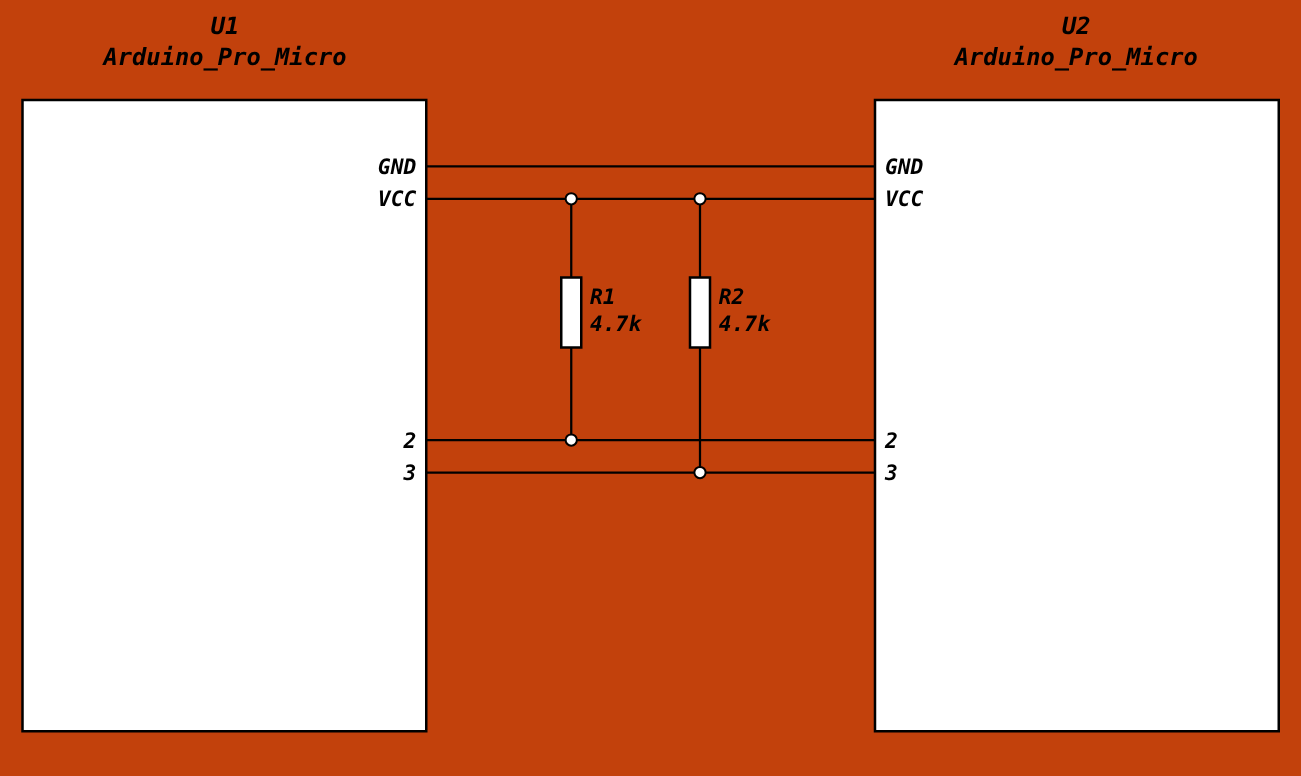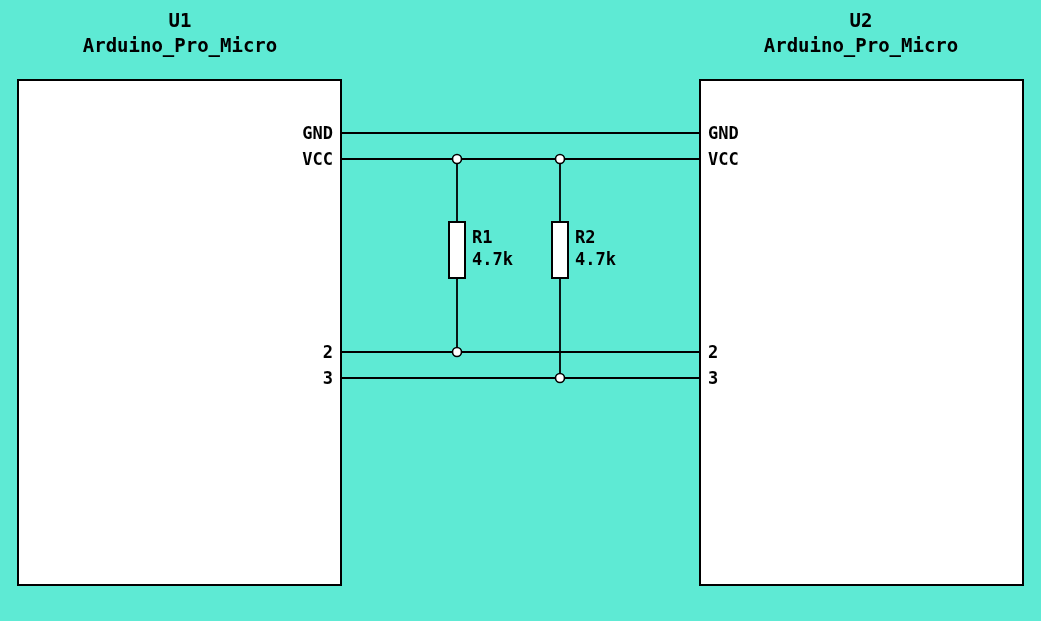--- a/index.html
+++ b/index.html
@@ -4,22 +4,23 @@
 <style>
   html, body {
     margin: 0;
     padding: 0;
     background: #ffffff;
   }
   .canvas {
     position: relative;
     width: 1041px;
     height: 621px;
-    background: #5eead4;
+    background: #c2410c;
     overflow: hidden;
+    font-style: italic;
   }
   svg text {
     font-family: "DejaVu Sans Mono", "Liberation Mono", monospace;
     font-weight: bold;
     fill: #000000;
   }
   .ref-label, .value-label {
     font-size: 19px;
   }
   .pin-label {

